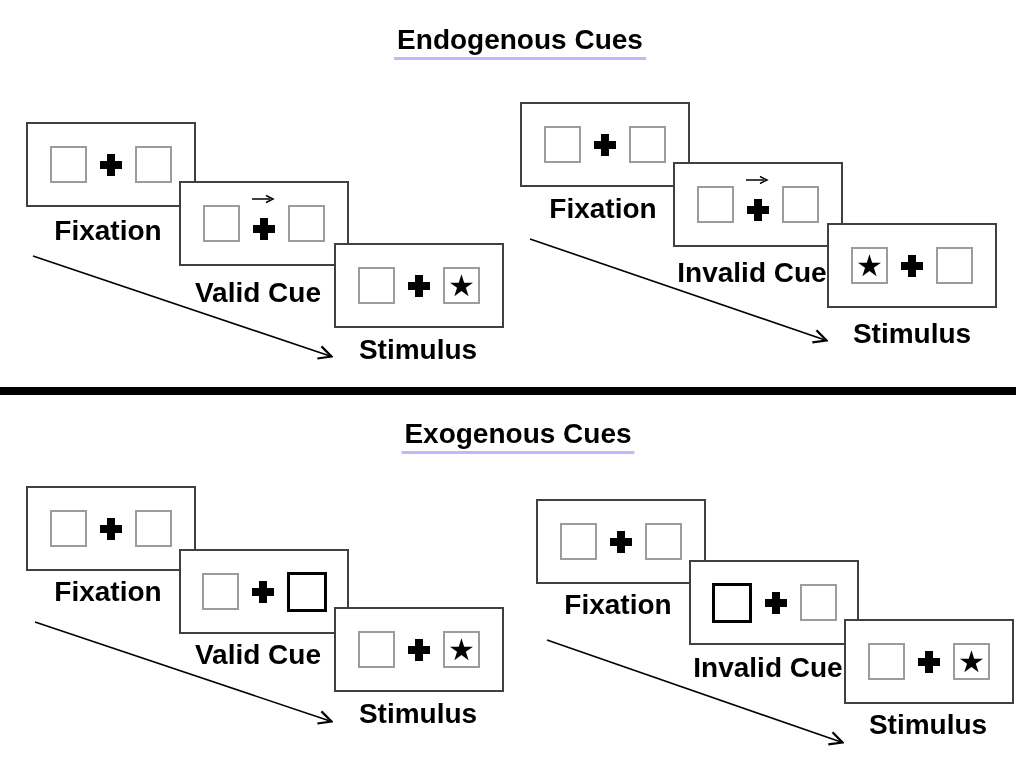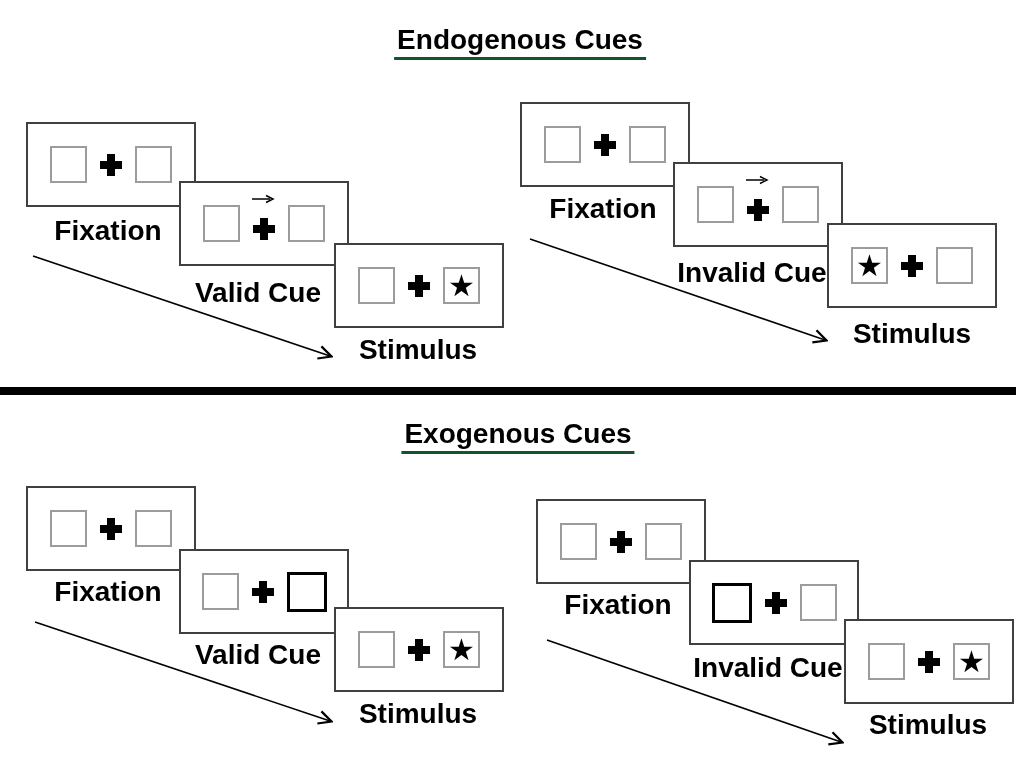--- a/index.html
+++ b/index.html
@@ -3,21 +3,21 @@
 <meta charset="utf-8">
 <style>
   html,body{margin:0;padding:0;background:#fff;}
   #stage{
     position:relative;width:1023px;height:767px;background:#ffffff;
     font-family:"Liberation Sans", sans-serif;color:#000;overflow:hidden;
   }
   .title{
     position:absolute;transform:translateX(-50%);
     font-size:28px;font-weight:bold;white-space:nowrap;
-    border-bottom:3px solid #14532d;padding:0 3px 1px 3px;line-height:1.15;
+    border-bottom:3px solid #c4b5fd;padding:0 3px 1px 3px;line-height:1.15;
   }
   .panel{
     position:absolute;width:170px;height:85px;box-sizing:border-box;
     border:2px solid #404040;background:#fff;
     display:flex;align-items:center;justify-content:center;
   }
   .box{
     width:37px;height:37px;box-sizing:border-box;
     border:2px solid #9c9c9c;background:#fff;
     display:flex;align-items:center;justify-content:center;

